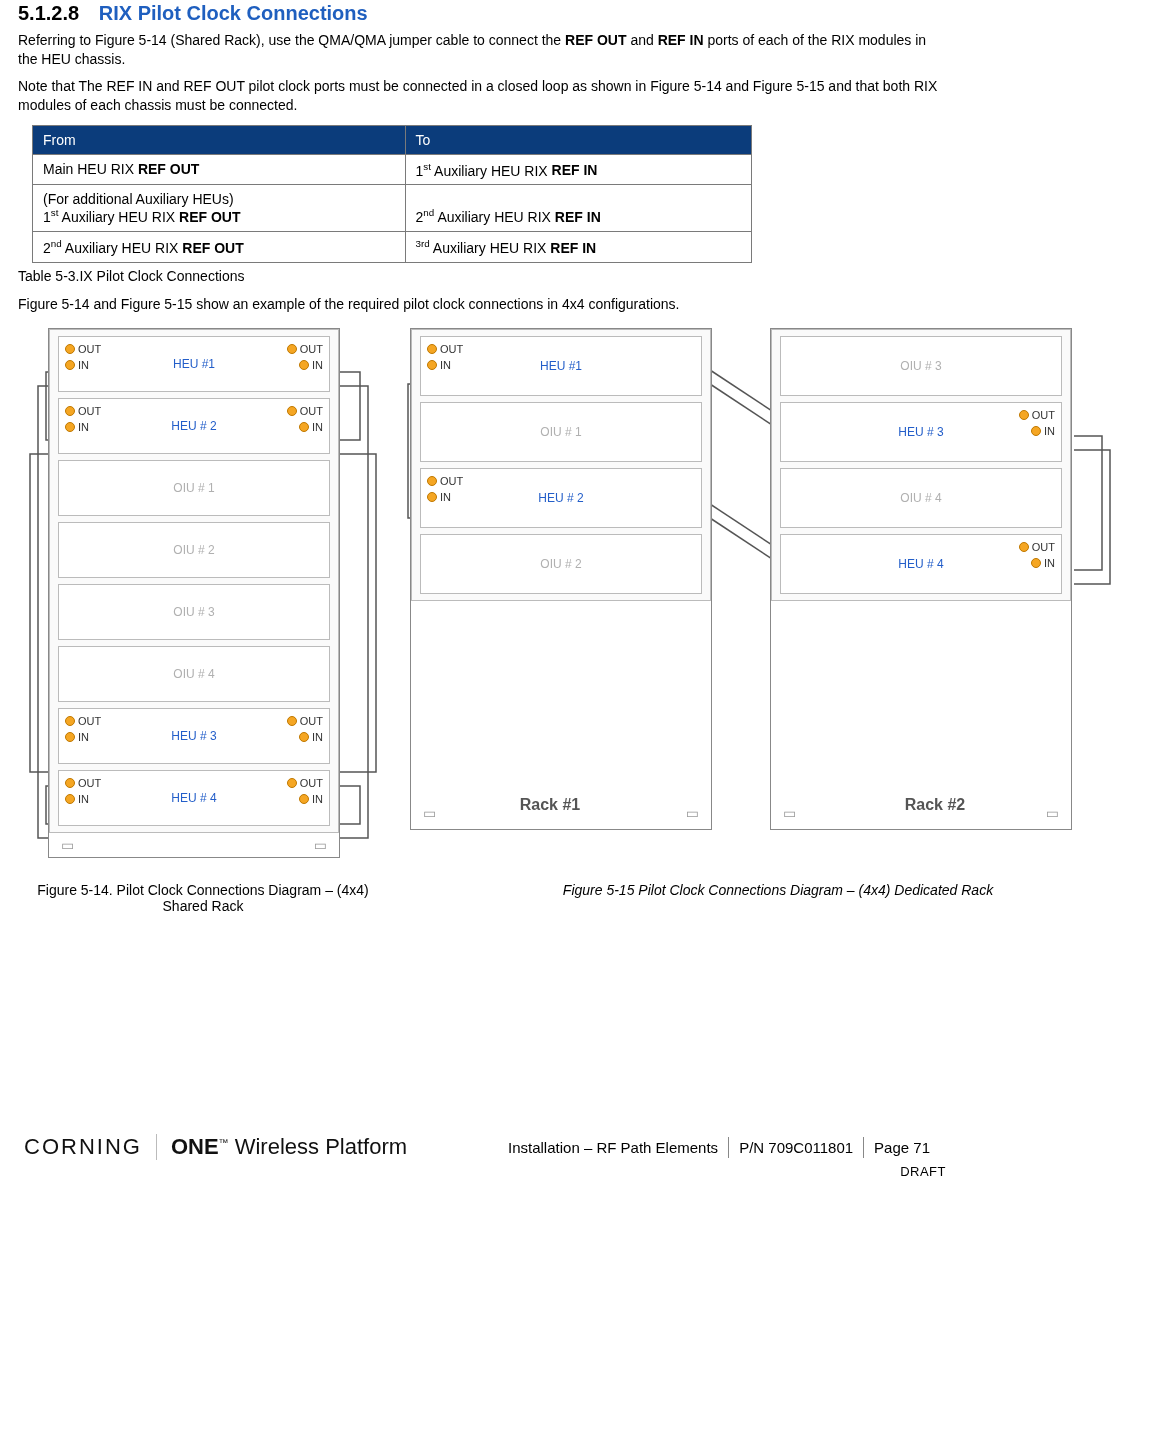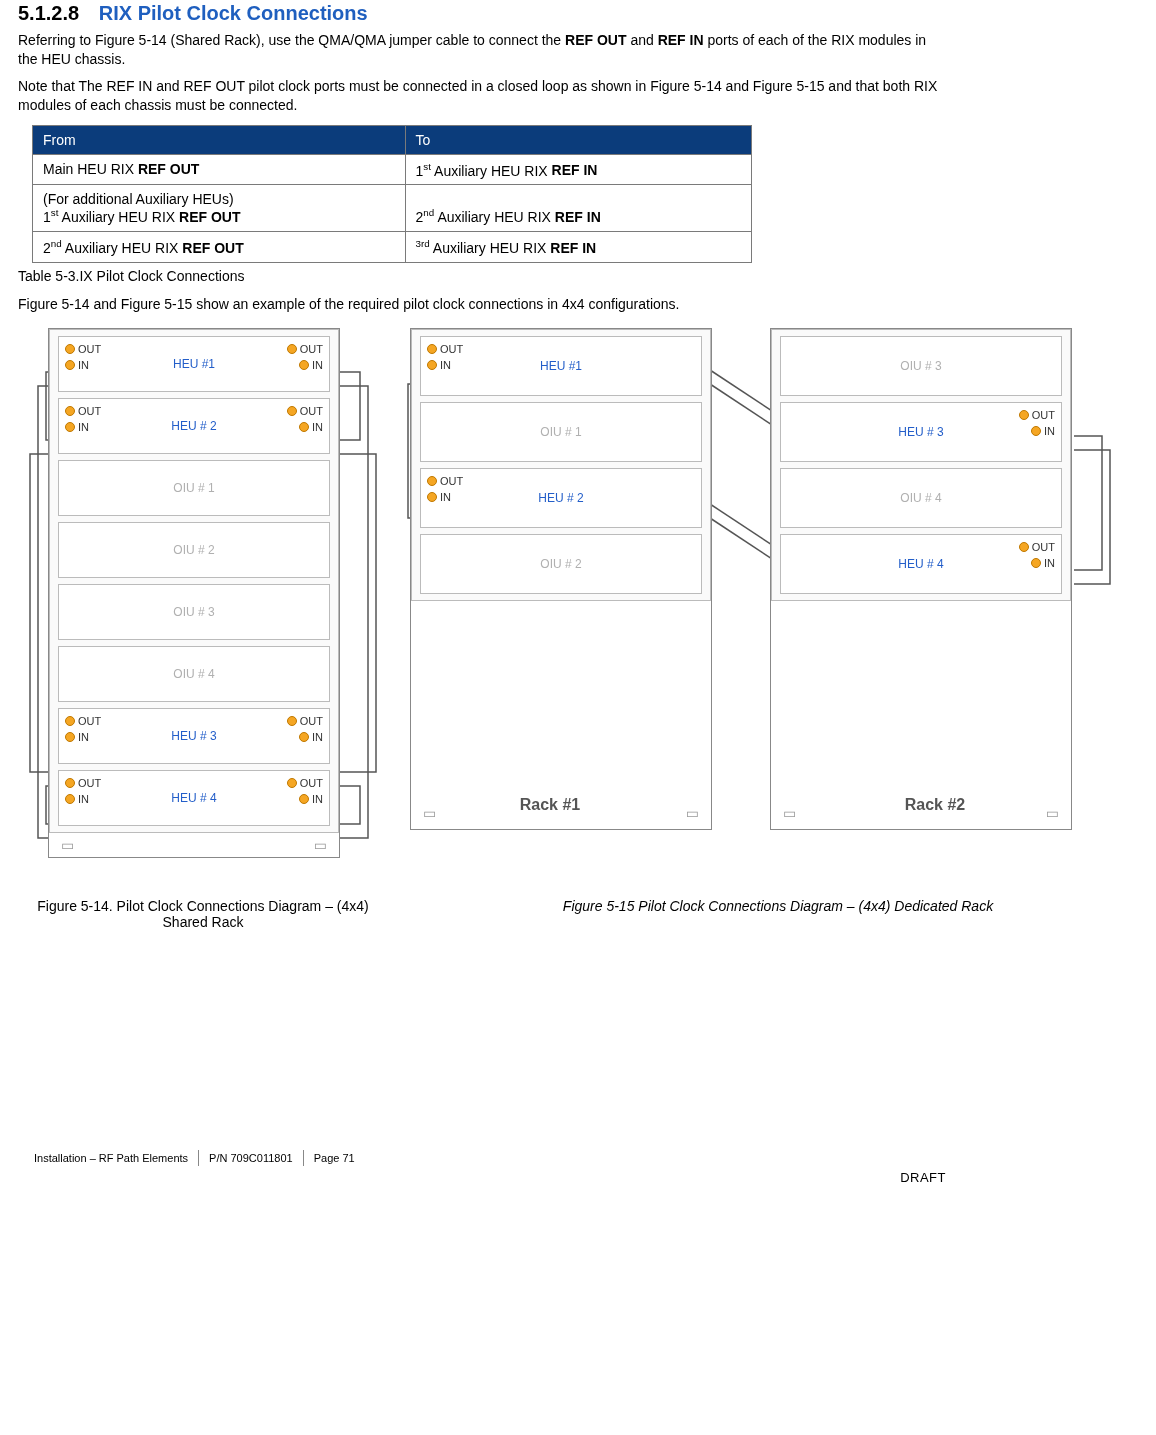--- a/index.html
+++ b/index.html
@@ -100,35 +100,35 @@
     padding: 4px 12px;
     font-size: 14px; color: #999;
   }
   .rack-label {
     text-align: center; font-size: 16px; color: #555; margin-top: 10px; font-weight: bold;
   }
   svg.wires { position: absolute; top: 0; left: 0; pointer-events: none; }
   .fig-captions {
     display: flex;
     width: 1120px;
-    margin-top: 40px;
+    margin-top: 24px;
     gap: 20px;
   }
   .fig-captions .c1 { width: 370px; text-align: center; }
   .fig-captions .c2 { flex: 1; text-align: center; padding-left: 10px; font-style: italic; }
   .footer-bar {
     margin-top: 220px;
     display: flex;
     align-items: center;
     justify-content: space-between;
     padding: 0 6px;
   }
   .footer-right {
     display: flex;
-    font-size: 11px;
+    font-size: 15px;
   }
   .footer-right span {
     border-left: 1px solid #888;
     padding: 2px 10px;
   }
   .footer-right span:first-child { border-left: none; }
   .draft {
     text-align: right;
     font-size: 13px;
     margin-top: 4px;
@@ -437,20 +437,28 @@
     </div>
 
   </div>
 
   <div class="fig-captions">
     <div class="c1">Figure 5-14. Pilot Clock Connections Diagram – (4x4) Shared Rack</div>
     <div class="c2">Figure 5-15 Pilot Clock Connections Diagram – (4x4) Dedicated Rack</div>
   </div>
 
   <div class="footer-bar">
+    <div class="brand">
+      <span class="corning">CORNING</span>
+      <span class="divider"></span>
+      <span>
+        <span class="one">ONE</span><span class="tm">™</span>
+        <span class="wp">Wireless Platform</span>
+      </span>
+    </div>
     <div class="footer-right">
       <span>Installation – RF Path Elements</span>
       <span>P/N 709C011801</span>
       <span>Page 71</span>
     </div>
   </div>
   <div class="draft">DRAFT</div>
 
 </div>
 

